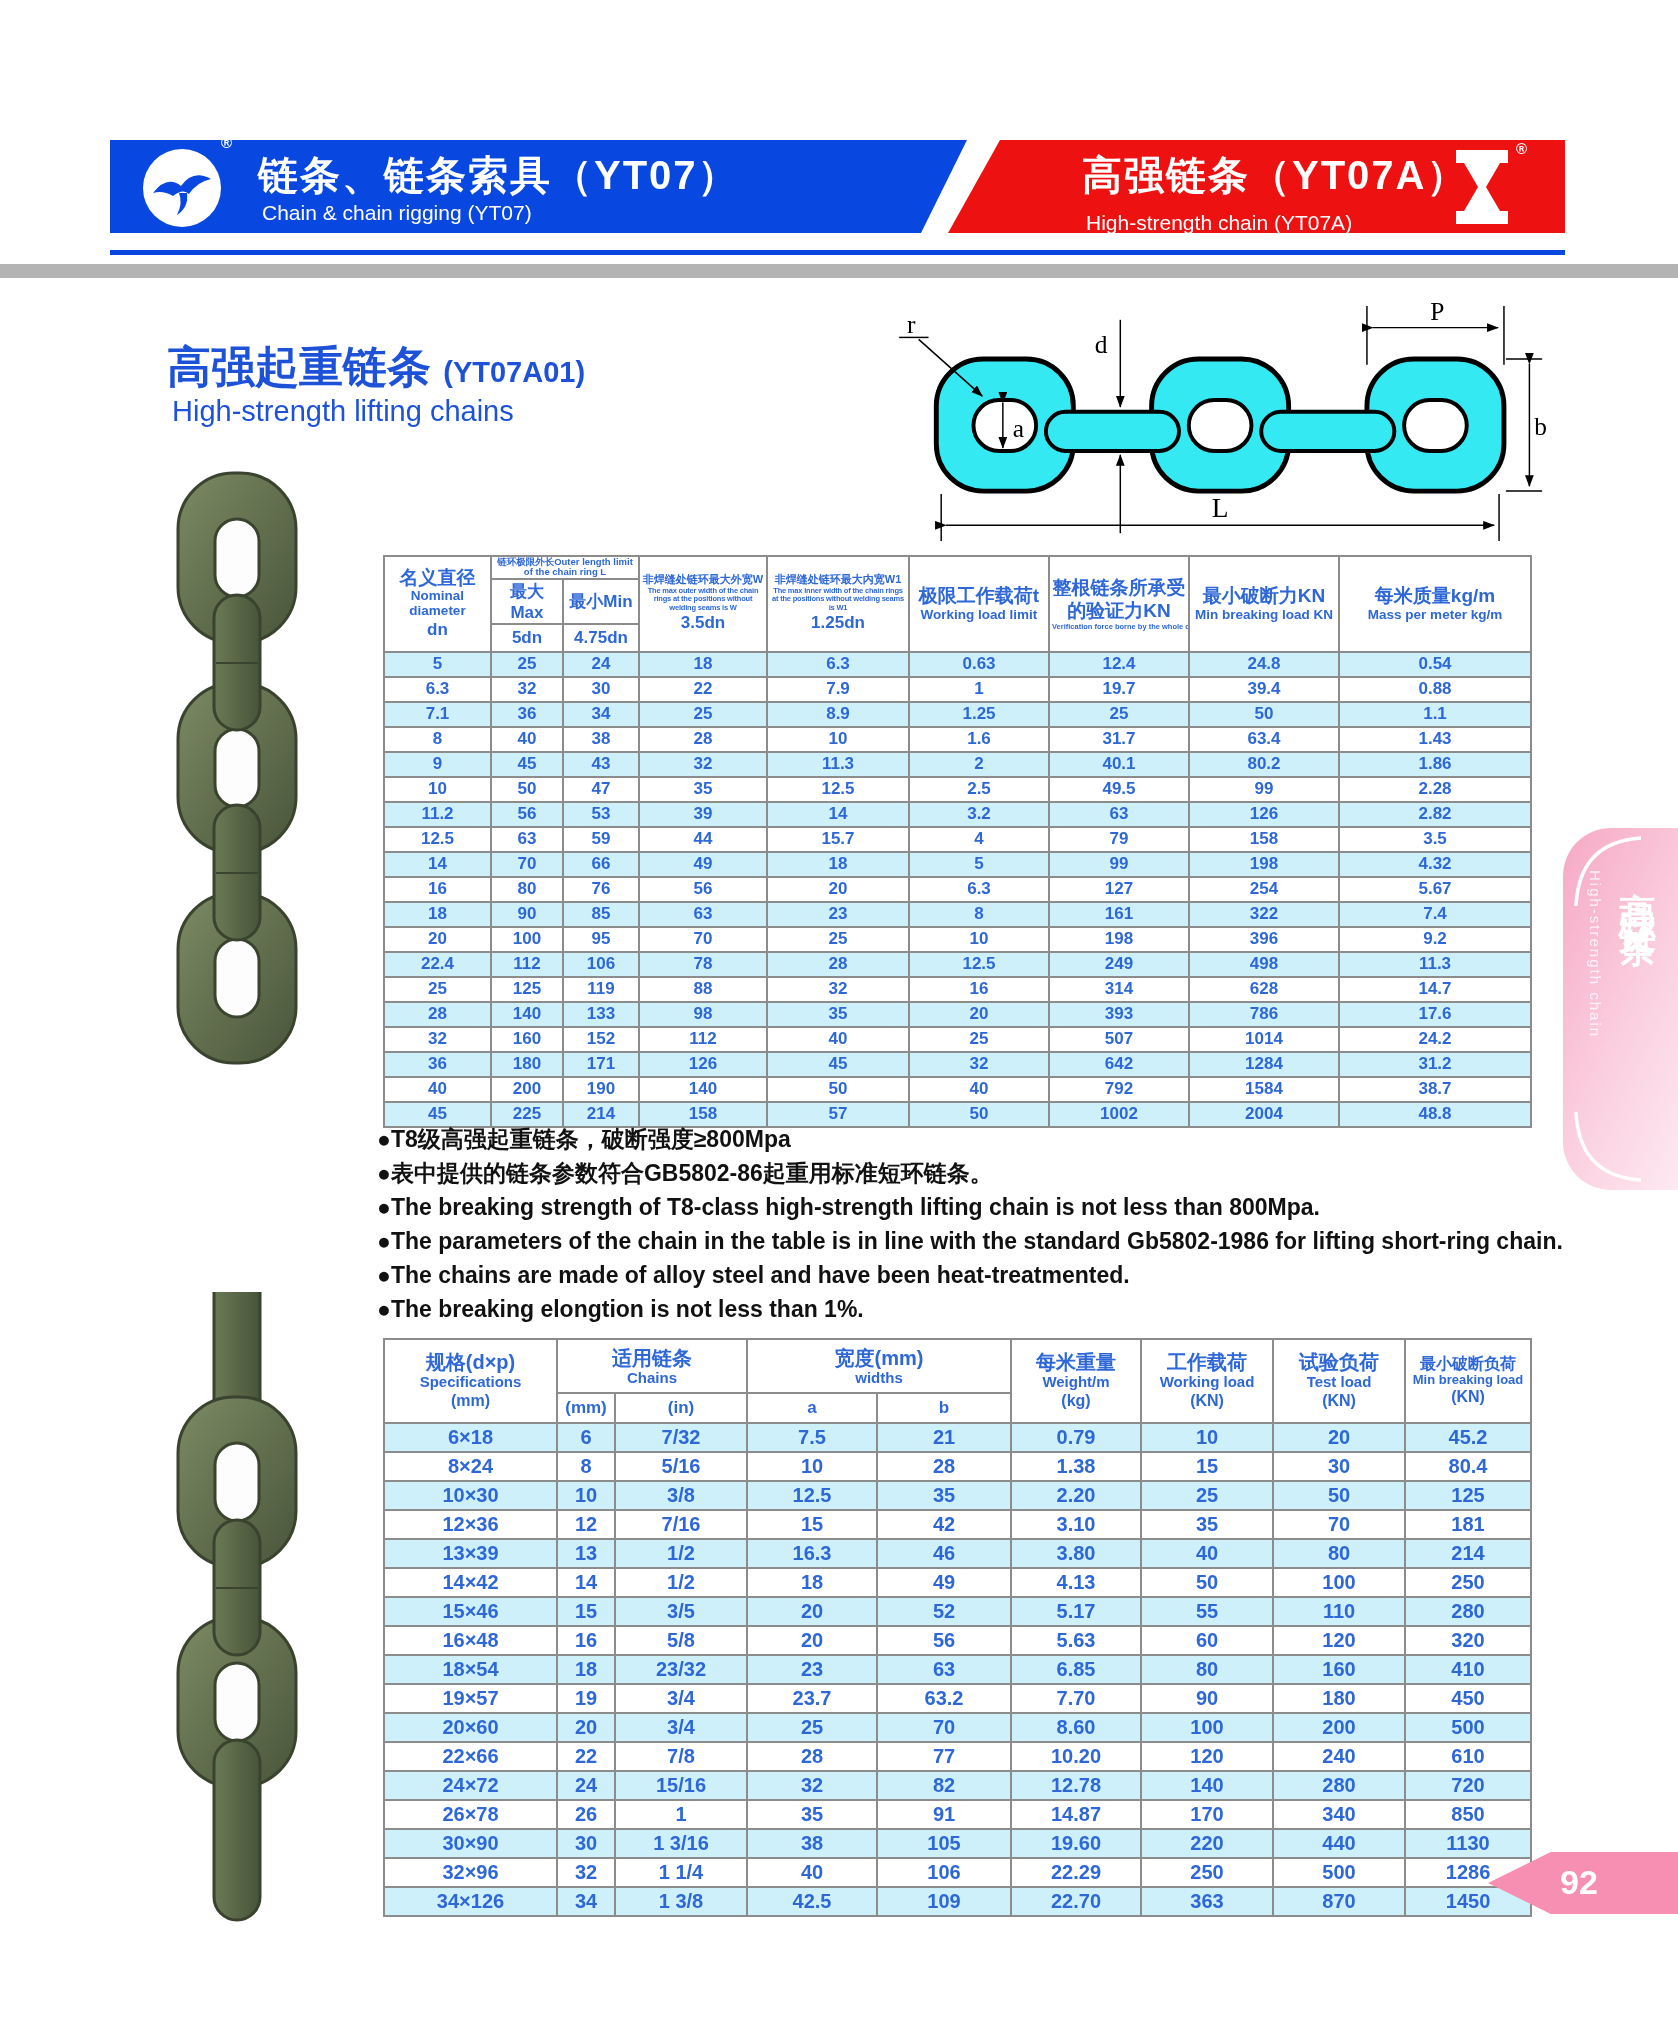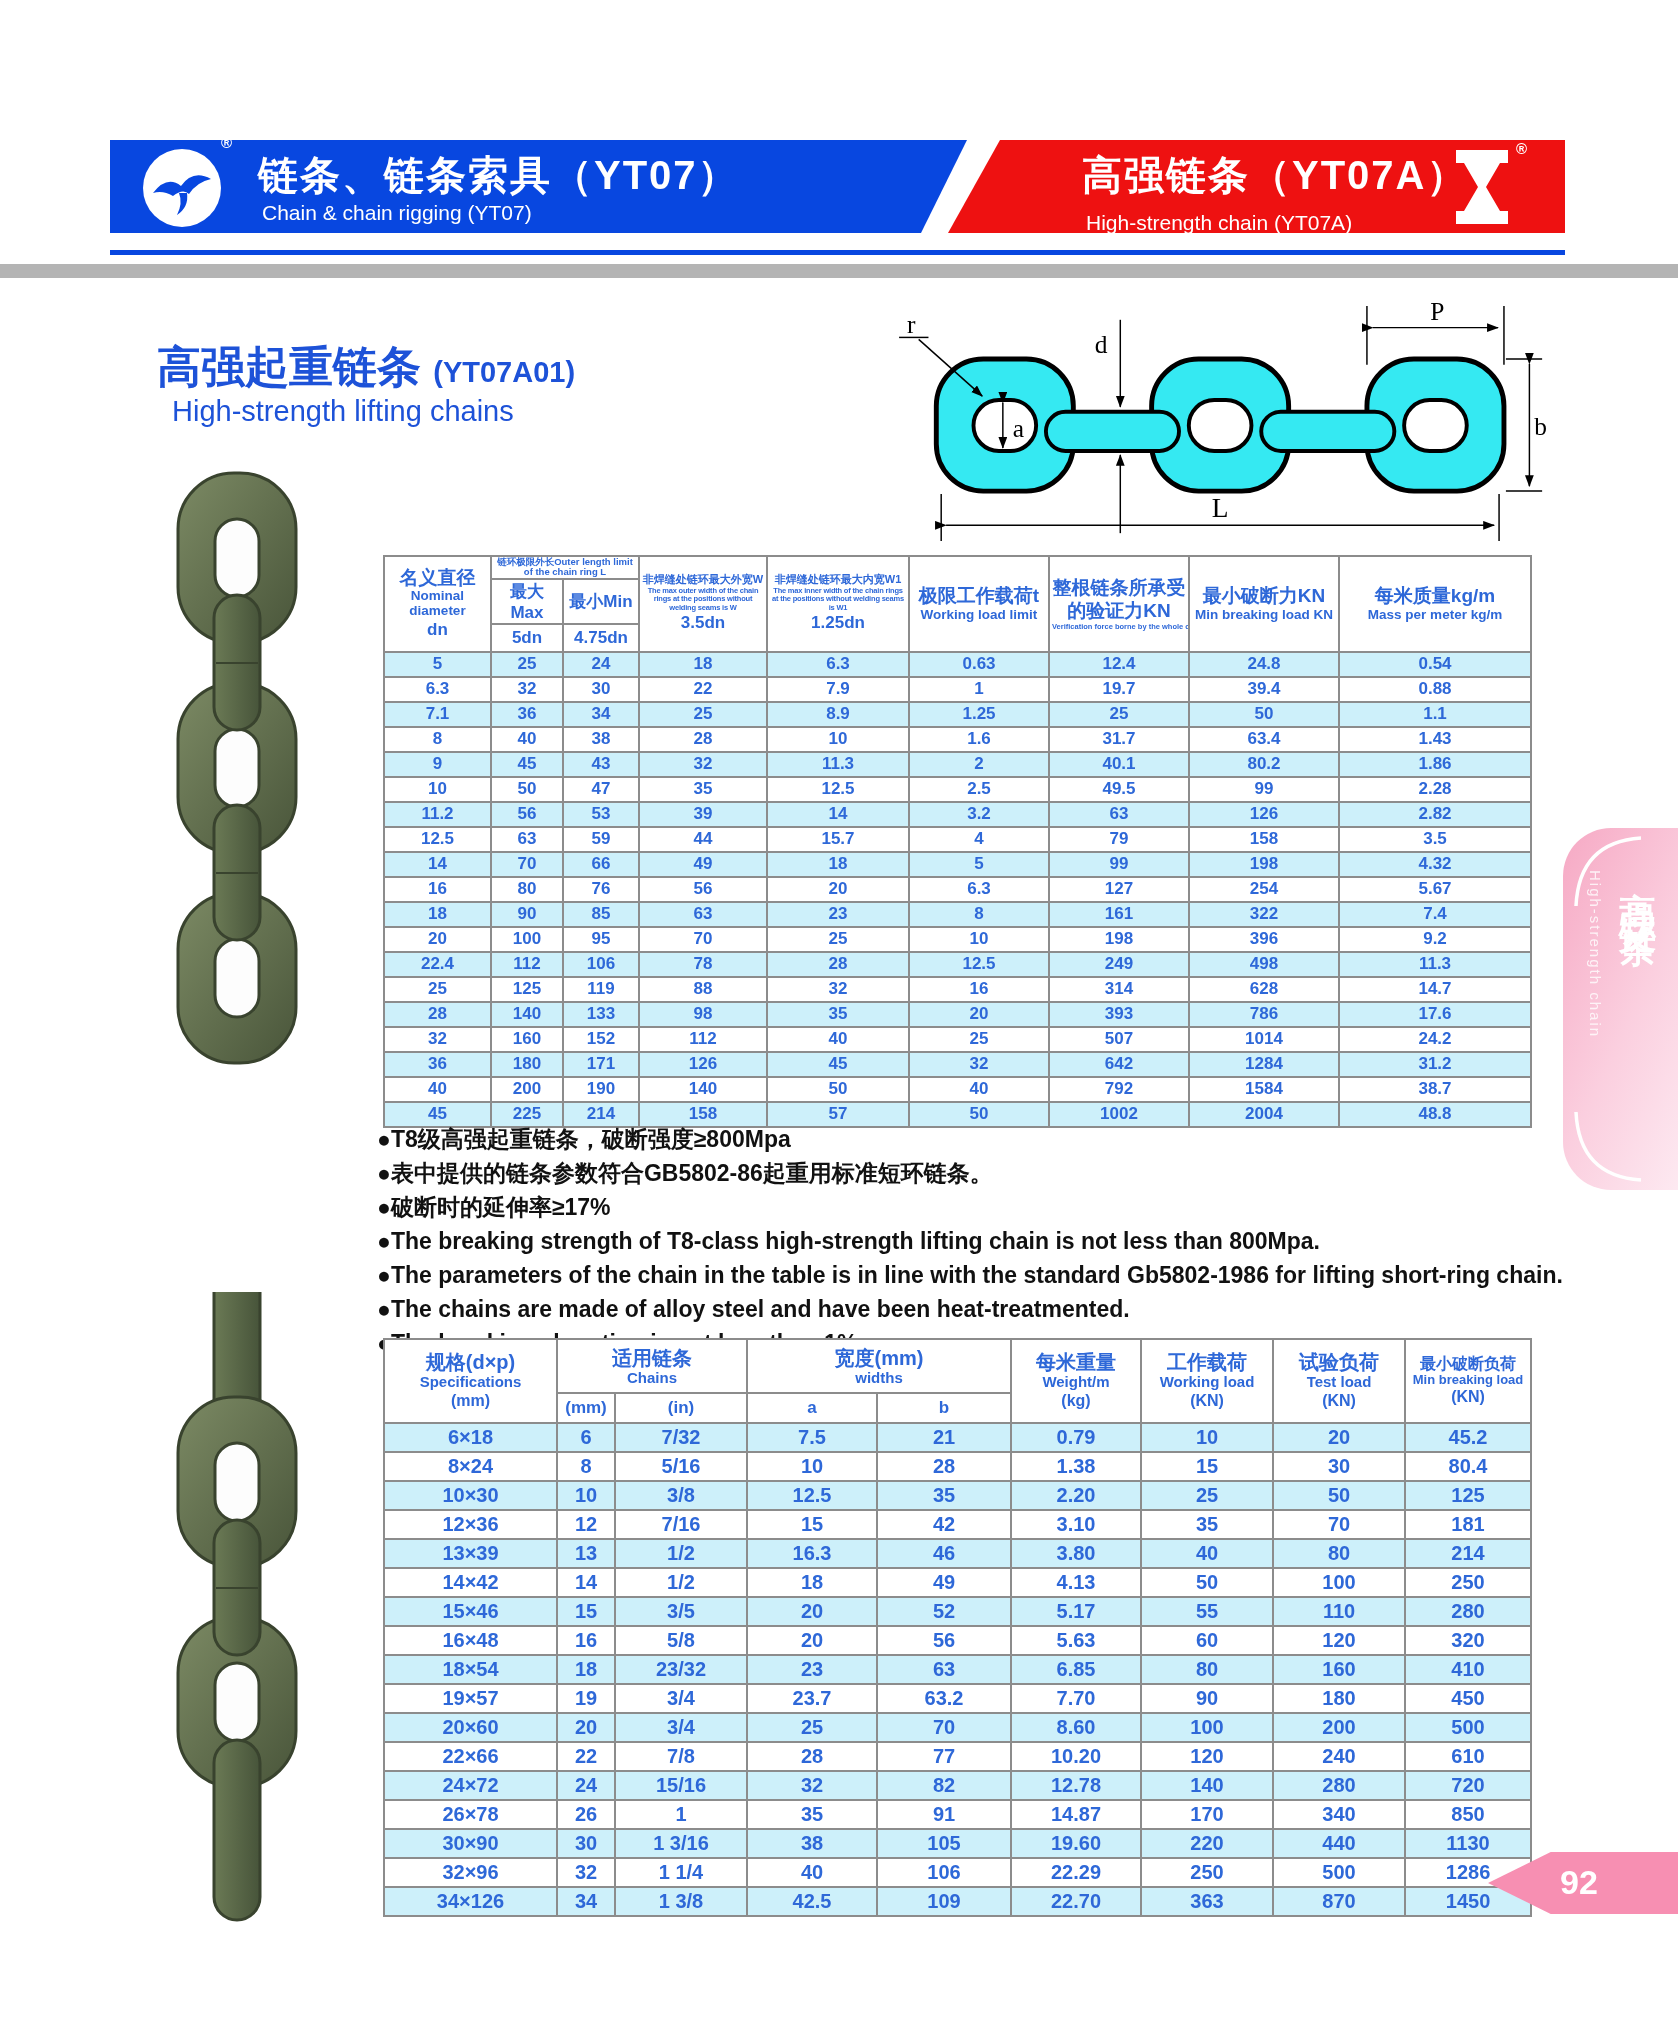--- a/index.html
+++ b/index.html
@@ -12,21 +12,21 @@
   .banner-red{left:948px;top:140px;width:617px;height:93px;background:var(--banner_red,#ee1111);
     clip-path:polygon(52px 0,100% 0,100% 100%,0 100%);}
   .logo-circle{left:143px;top:149px;width:78px;height:78px;background:#fff;border-radius:50%;}
   .reg{color:#fff;font-size:15px;font-weight:bold;}
   .banner-zh{color:#fff;font-size:40px;font-weight:bold;letter-spacing:2px;white-space:nowrap;}
   .banner-en{color:#fff;font-size:21px;white-space:nowrap;}
   .blue-line{left:110px;top:250px;width:1455px;height:5px;background:var(--banner_blue,#0847e0);}
   .gray-bar{left:0;top:264px;width:1678px;height:14px;background:#b4b4b4;}
 
   
-  .sec-zh{color:var(--title_blue,#1d52d8);font-size:44px;font-weight:bold;white-space:nowrap;}
+  .sec-zh{color:var(--title_blue,#1d52d8);font-size:44px;font-weight:bold;white-space:nowrap;margin-left:10px;}
   .sec-code{font-size:29px;font-weight:bold;}
   .sec-en{color:var(--title_blue,#1d52d8);font-size:29px;white-space:nowrap;}
 
   
   table{border-collapse:collapse;table-layout:fixed;background:#fff;}
   th,td{border:2px solid #8c8c8c;text-align:center;vertical-align:middle;padding:0 2px;
     color:var(--table_text_blue,#2e68d8);font-weight:bold;overflow:hidden;}
   #table1{left:383px;top:555px;width:1147px;}
   #table2{left:383px;top:1338px;width:1147px;}
   #table1 tbody td{height:23px;font-size:17px;}
@@ -433,21 +433,20 @@
           <td>1002</td>
           <td>2004</td>
           <td>48.8</td>
         </tr>
       </tbody>
   </table>
 
   <div class="abs notes">
       <div class="note">●T8级高强起重链条，破断强度≥800Mpa</div>
       <div class="note">●表中提供的链条参数符合GB5802-86起重用标准短环链条。</div>
-      <div class="note">●破断时的延伸率≥17%</div>
       <div class="note">●The breaking strength of T8-class high-strength lifting chain is not less than 800Mpa.</div>
       <div class="note">●The parameters of the chain in the table is in line with the standard Gb5802-1986 for lifting short-ring chain.</div>
       <div class="note">●The chains are made of alloy steel and have been heat-treatmented.</div>
       <div class="note">●The breaking elongtion is not less than 1%.</div>
     </div>
 
   <svg class="abs" style="left:130px;top:1292px;" width="215" height="630" viewBox="0 0 215 630">
     <rect x="84" y="-30" width="46" height="165" rx="23" fill="url(#ol2)" stroke="#39432e" stroke-width="3"></rect>
     <rect x="48" y="105" width="118" height="170" rx="56" fill="url(#ol1)" stroke="#39432e" stroke-width="3"></rect>
     <rect x="85" y="151" width="44" height="78" rx="22" fill="#fdfdfd" stroke="#39432e" stroke-width="3"></rect>

